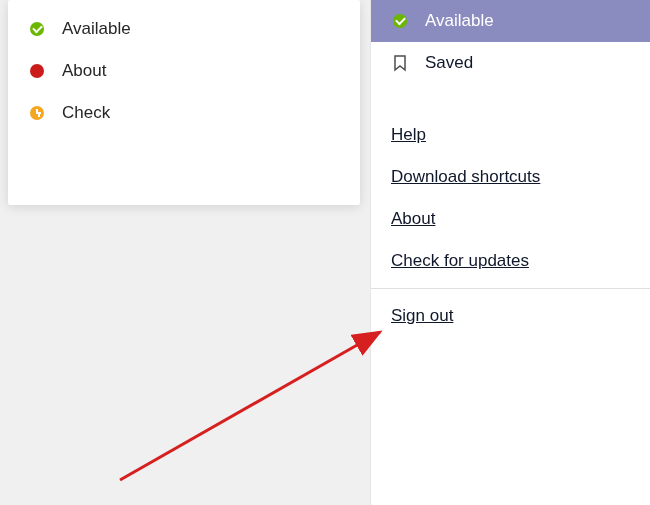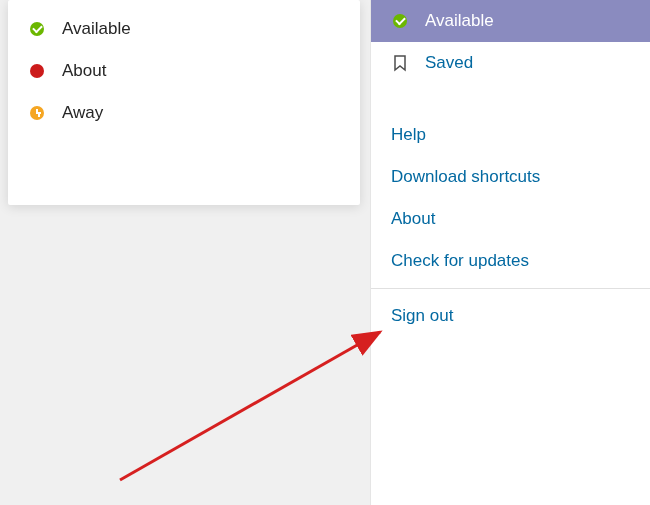--- a/index.html
+++ b/index.html
@@ -116,40 +116,41 @@
       width: 5px;
       height: 2px;
       background: #fff;
     }
     .menu-item {
       display: flex;
       align-items: center;
       padding: 11px 20px;
       cursor: pointer;
       font-size: 17px;
-      color: #0369a1;
+      color: #0f172a;
     }
     .menu-item.highlighted {
       background: #8a8bbf;
       color: #fff;
     }
     .menu-item.highlighted .indicator.available {
       background: #6bb700;
     }
     .menu-item .icon {
       width: 18px;
       height: 18px;
       margin-right: 16px;
       flex-shrink: 0;
       display: flex;
       align-items: center;
       justify-content: center;
     }
     .menu-item.no-icon {
       padding-left: 20px;
+      text-decoration: underline;
     }
     .divider {
       height: 1px;
       background: #e0e0e0;
       margin: 6px 0;
     }
     .section-spacer {
       height: 30px;
     }
     .arrow {
@@ -165,21 +166,21 @@
   <div class="status-item">
     <span class="indicator available"></span>
     <span>Available</span>
   </div>
   <div class="status-item">
     <span class="indicator busy"></span>
     <span>About</span>
   </div>
   <div class="status-item">
     <span class="indicator away"></span>
-    <span>Away</span>
+    <span>Check</span>
   </div>
 </div>
 
 <div class="right-panel">
   <div class="menu-item highlighted">
     <span class="icon">
       <span class="indicator available" style="margin-right:0;"></span>
     </span>
     <span>Available</span>
   </div>

